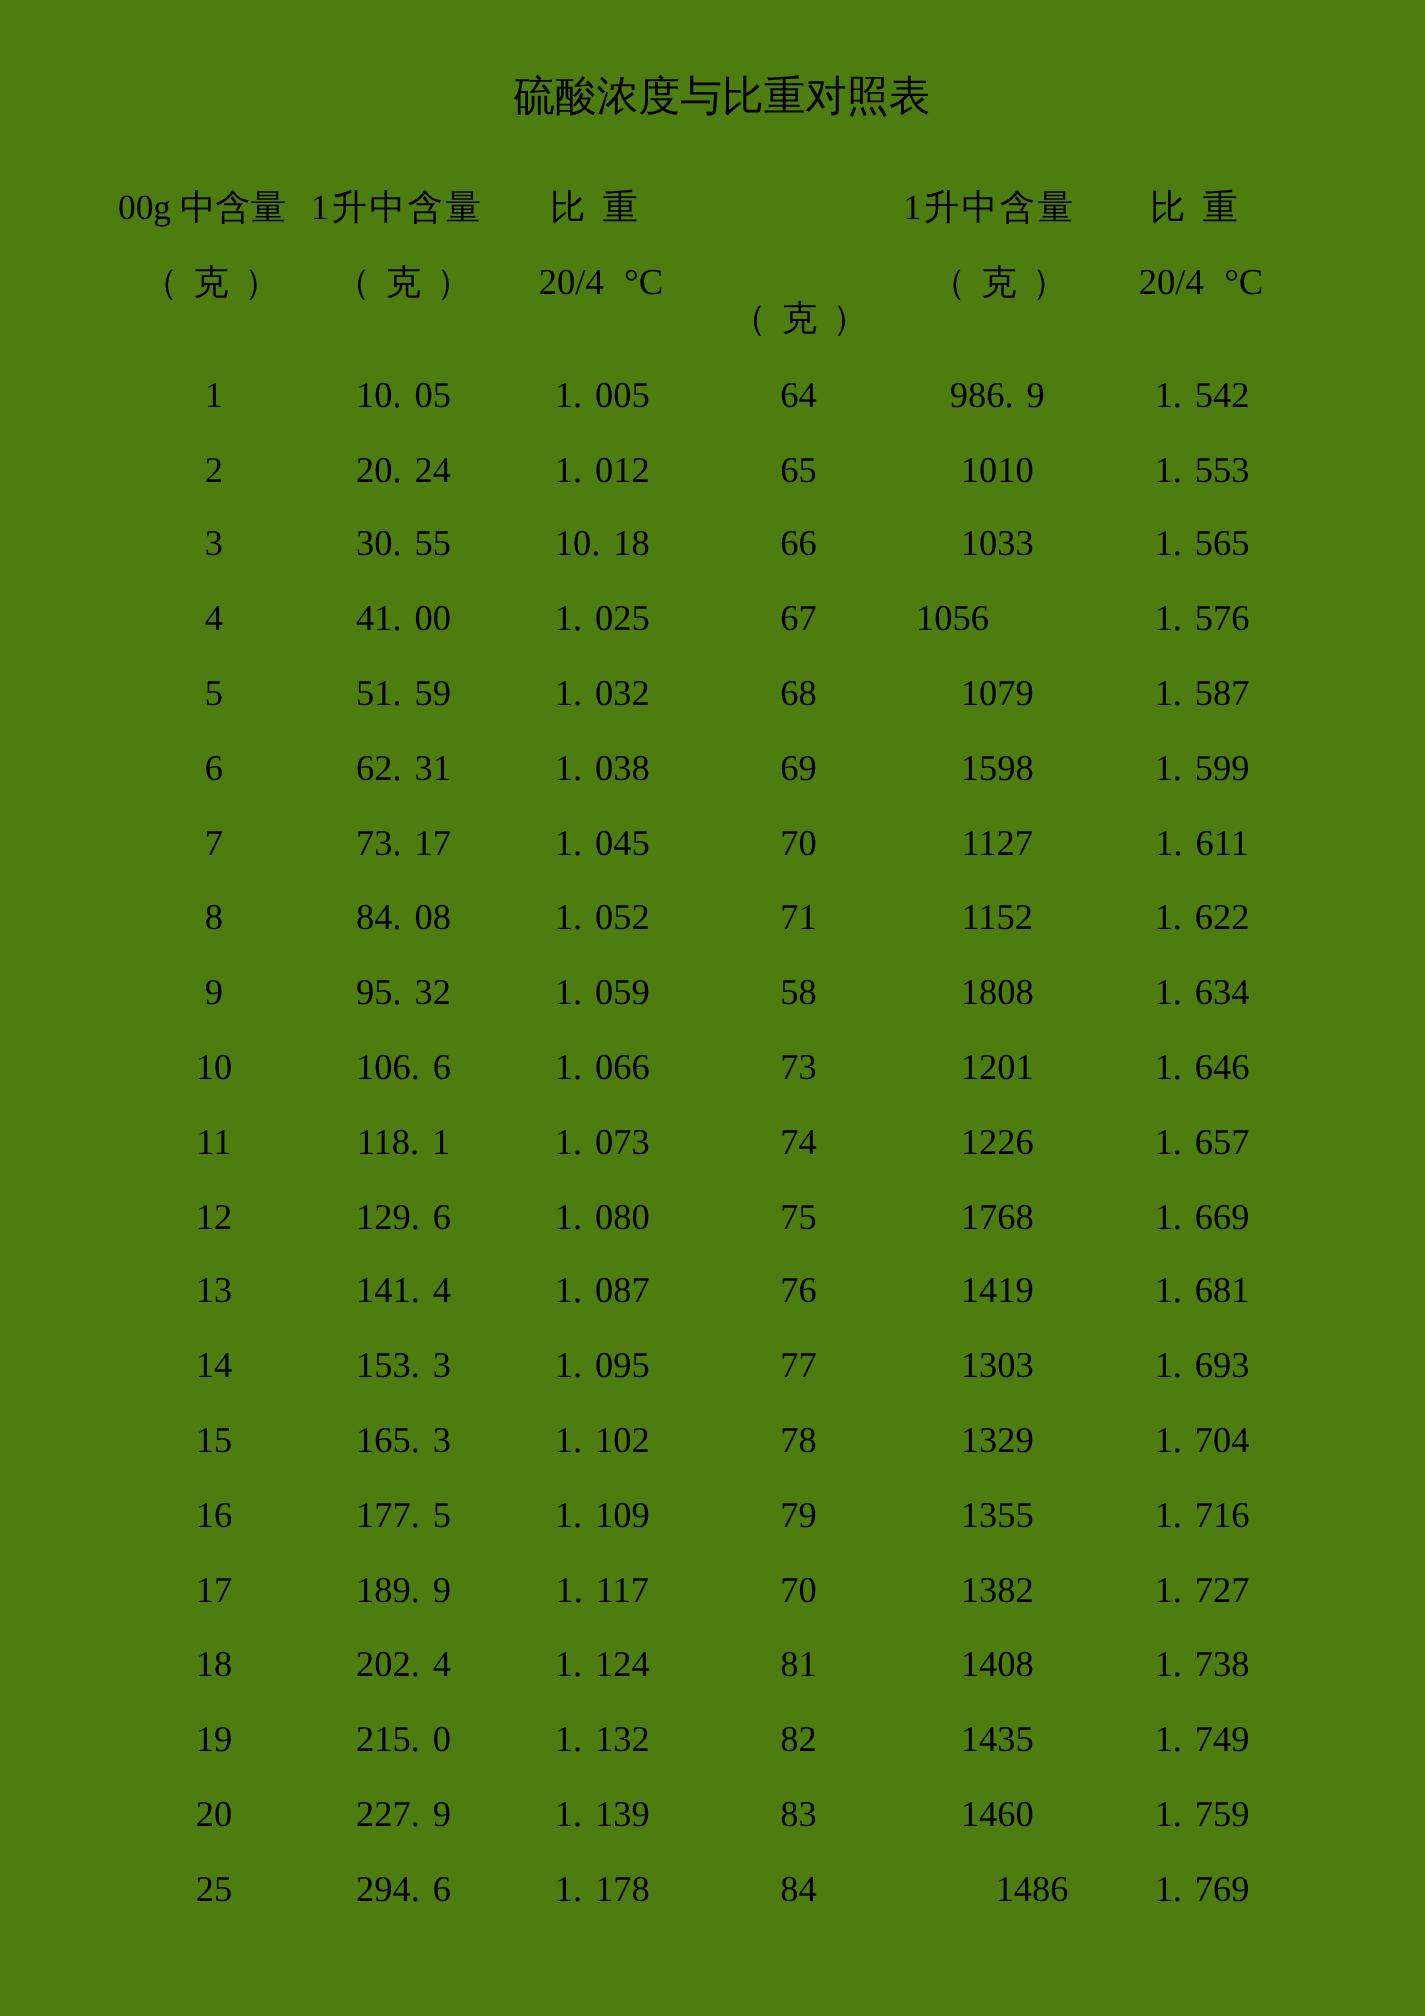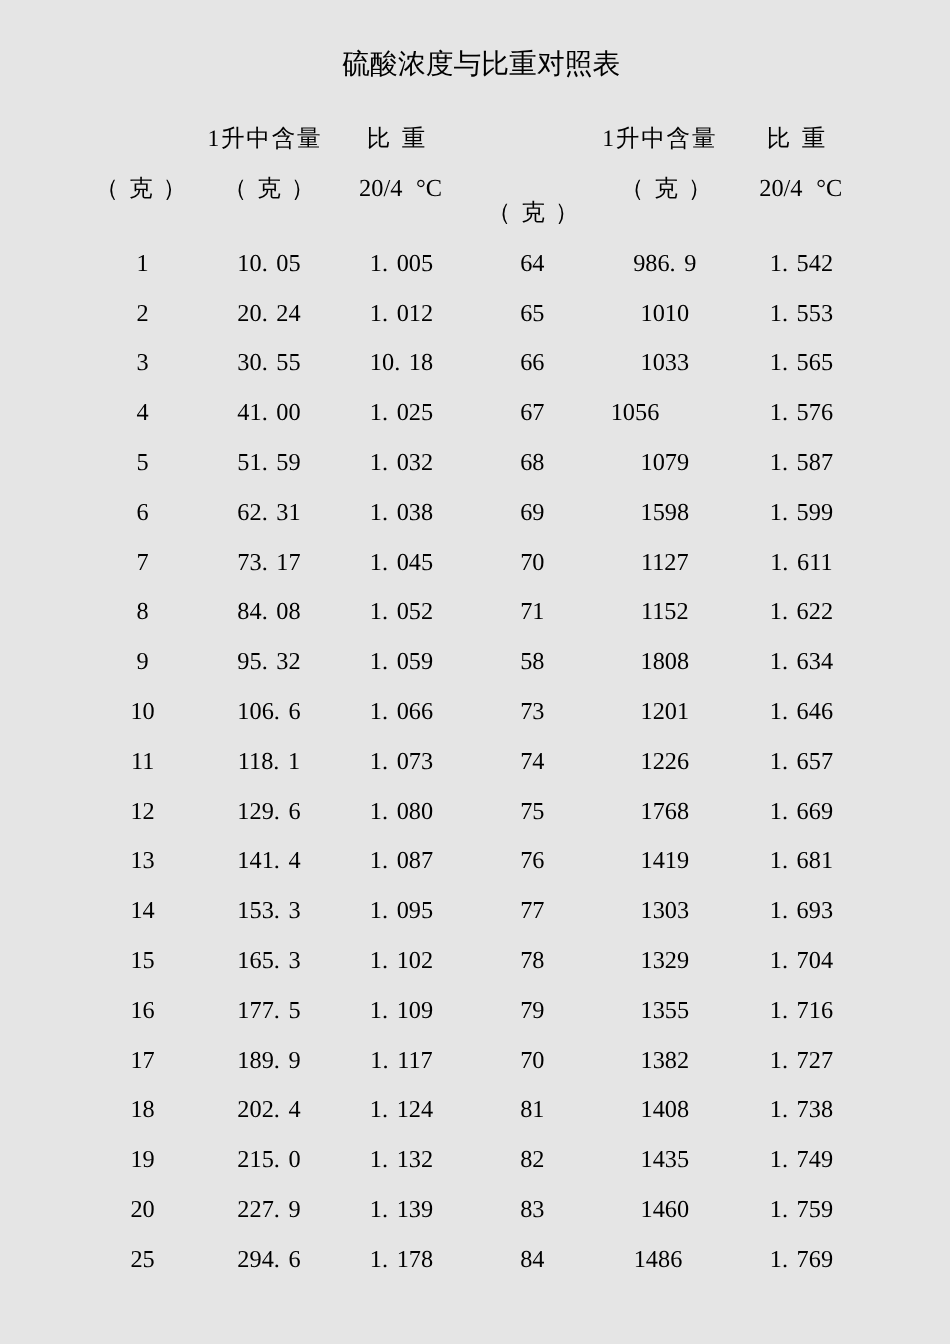--- a/index.html
+++ b/index.html
@@ -5,21 +5,21 @@
 <style>
   html, body { margin:0; padding:0; background:#ffffff; }
   body {
     width:950px; height:1344px;
     font-family:"Liberation Serif", serif;
     color:#000000;
     overflow:hidden;
     -webkit-font-smoothing:antialiased;
     text-rendering:geometricPrecision;
   }
-  .page { position:relative; width:950px; height:1344px; background:#e5e5e5;
+  .page { position:relative; width:950px; height:1344px; background:#4d7c0f;
           
           will-change:transform; }
 
   .doc-title {
     position:absolute; left:0; top:47.9px; width:962.6px;
     text-align:center; font-size:27.8px; line-height:34px;
     white-space:nowrap;
   }
 
   .table-head { position:absolute; left:0; top:0; width:950px; height:240px; }
@@ -44,20 +44,21 @@
   .num .decimal-gap { margin-right:8.6px; }
 </style>
 </head>
 <body>
 
 <div class="page">
 
   <div class="doc-title">硫酸浓度与比重对照表</div>
 
   <div class="table-head">
+      <div class="hdr h-cjkmix" style="left:4.70px;top:126.00px">00g 中含量</div>
       <div class="hdr h-paren" style="left:10.70px;top:175.80px">（ 克 ）</div>
       <div class="hdr h-sheng" style="left:134.00px;top:126.00px">1升中含量</div>
       <div class="hdr h-paren" style="left:139.00px;top:175.80px">（ 克 ）</div>
       <div class="hdr h-bizh" style="left:266.00px;top:126.00px">比 重</div>
       <div class="hdr h-temp" style="left:270.60px;top:174.60px">20/4 <span class="degree-sign">°C</span></div>
       <div class="hdr h-paren" style="left:403.00px;top:200.40px">（ 克 ）</div>
       <div class="hdr h-sheng" style="left:528.90px;top:126.00px">1升中含量</div>
       <div class="hdr h-paren" style="left:536.00px;top:175.80px">（ 克 ）</div>
       <div class="hdr h-bizh" style="left:666.00px;top:126.00px">比 重</div>
       <div class="hdr h-temp" style="left:670.70px;top:174.60px">20/4 <span class="degree-sign">°C</span></div>
@@ -222,18 +223,18 @@
         <div class="cell num" style="left:321.50px">1<span class="decimal-gap">.</span>139</div>
         <div class="cell num" style="left:452.30px">83</div>
         <div class="cell num" style="left:584.80px">1460</div>
         <div class="cell num" style="left:721.40px">1<span class="decimal-gap">.</span>759</div>
       </div>
       <div class="trow" style="top:1246.70px">
         <div class="cell num" style="left:62.60px">25</div>
         <div class="cell num" style="left:189.00px">294<span class="decimal-gap">.</span>6</div>
         <div class="cell num" style="left:321.50px">1<span class="decimal-gap">.</span>178</div>
         <div class="cell num" style="left:452.30px">84</div>
-        <div class="cell num" style="left:578px">1486</div>
+        <div class="cell num" style="left:608px">1486</div>
         <div class="cell num" style="left:721.40px">1<span class="decimal-gap">.</span>769</div>
       </div>
   </div>
 
 </div>
 
 </body></html>

